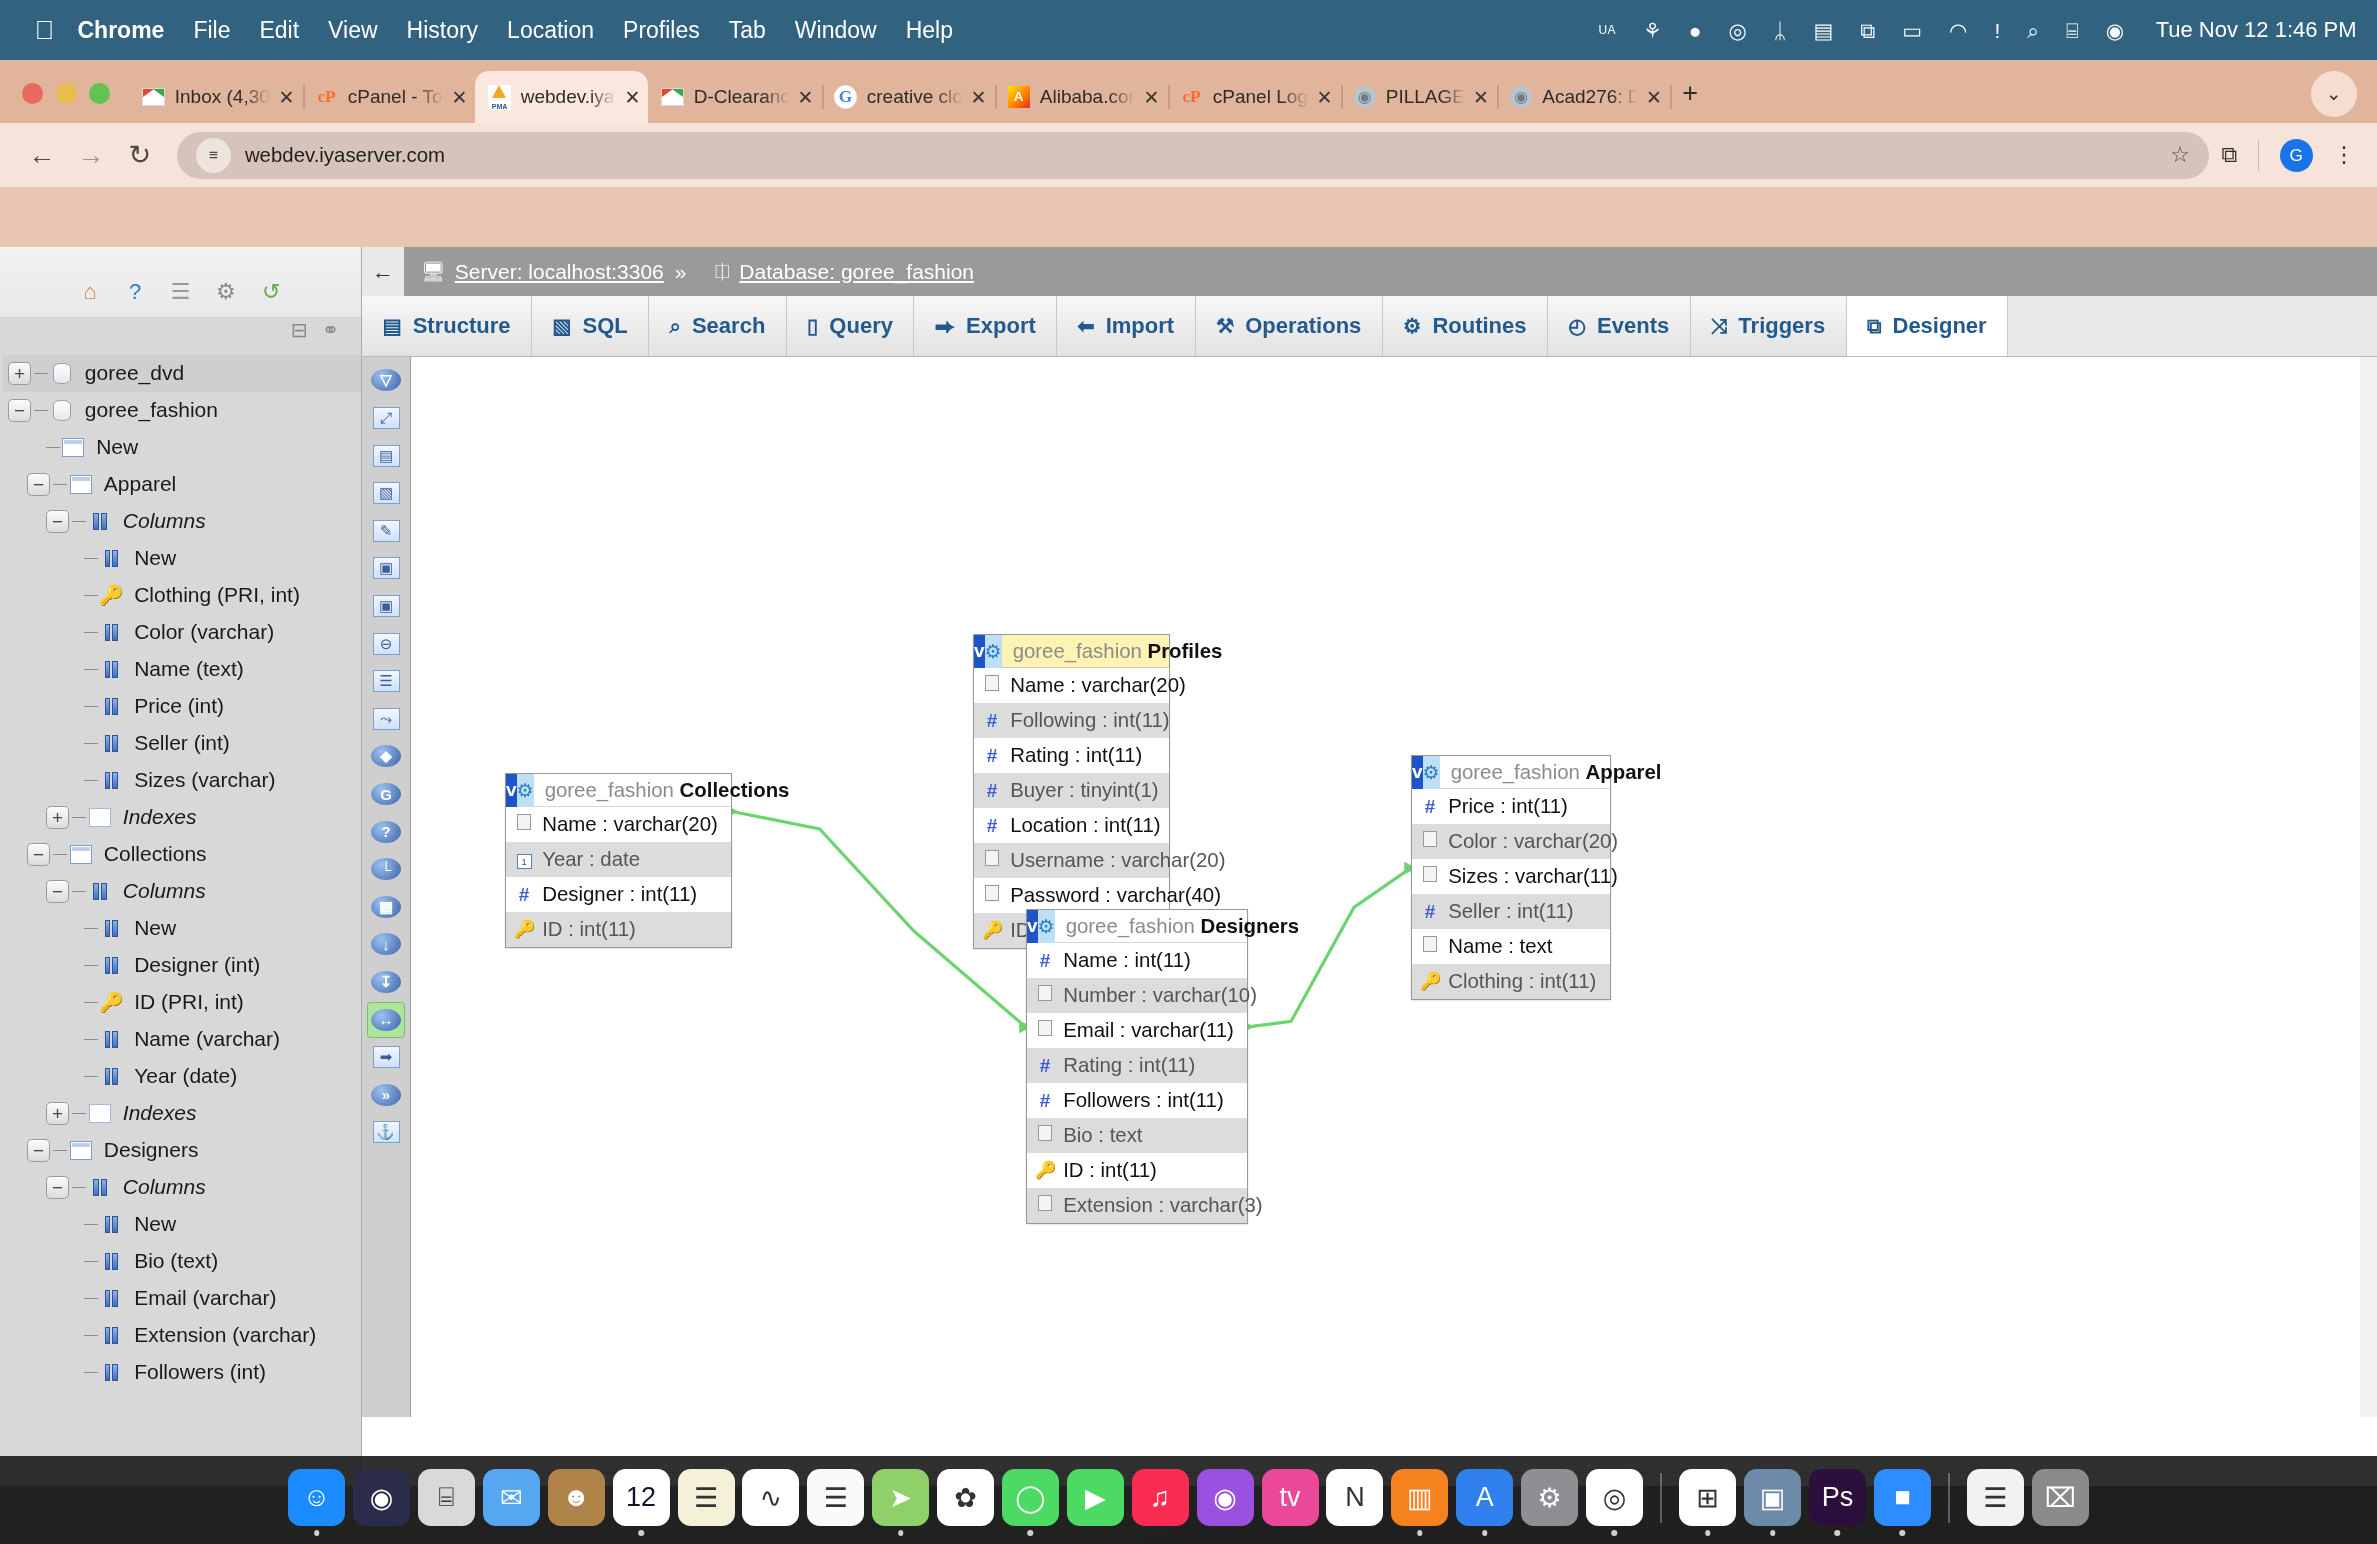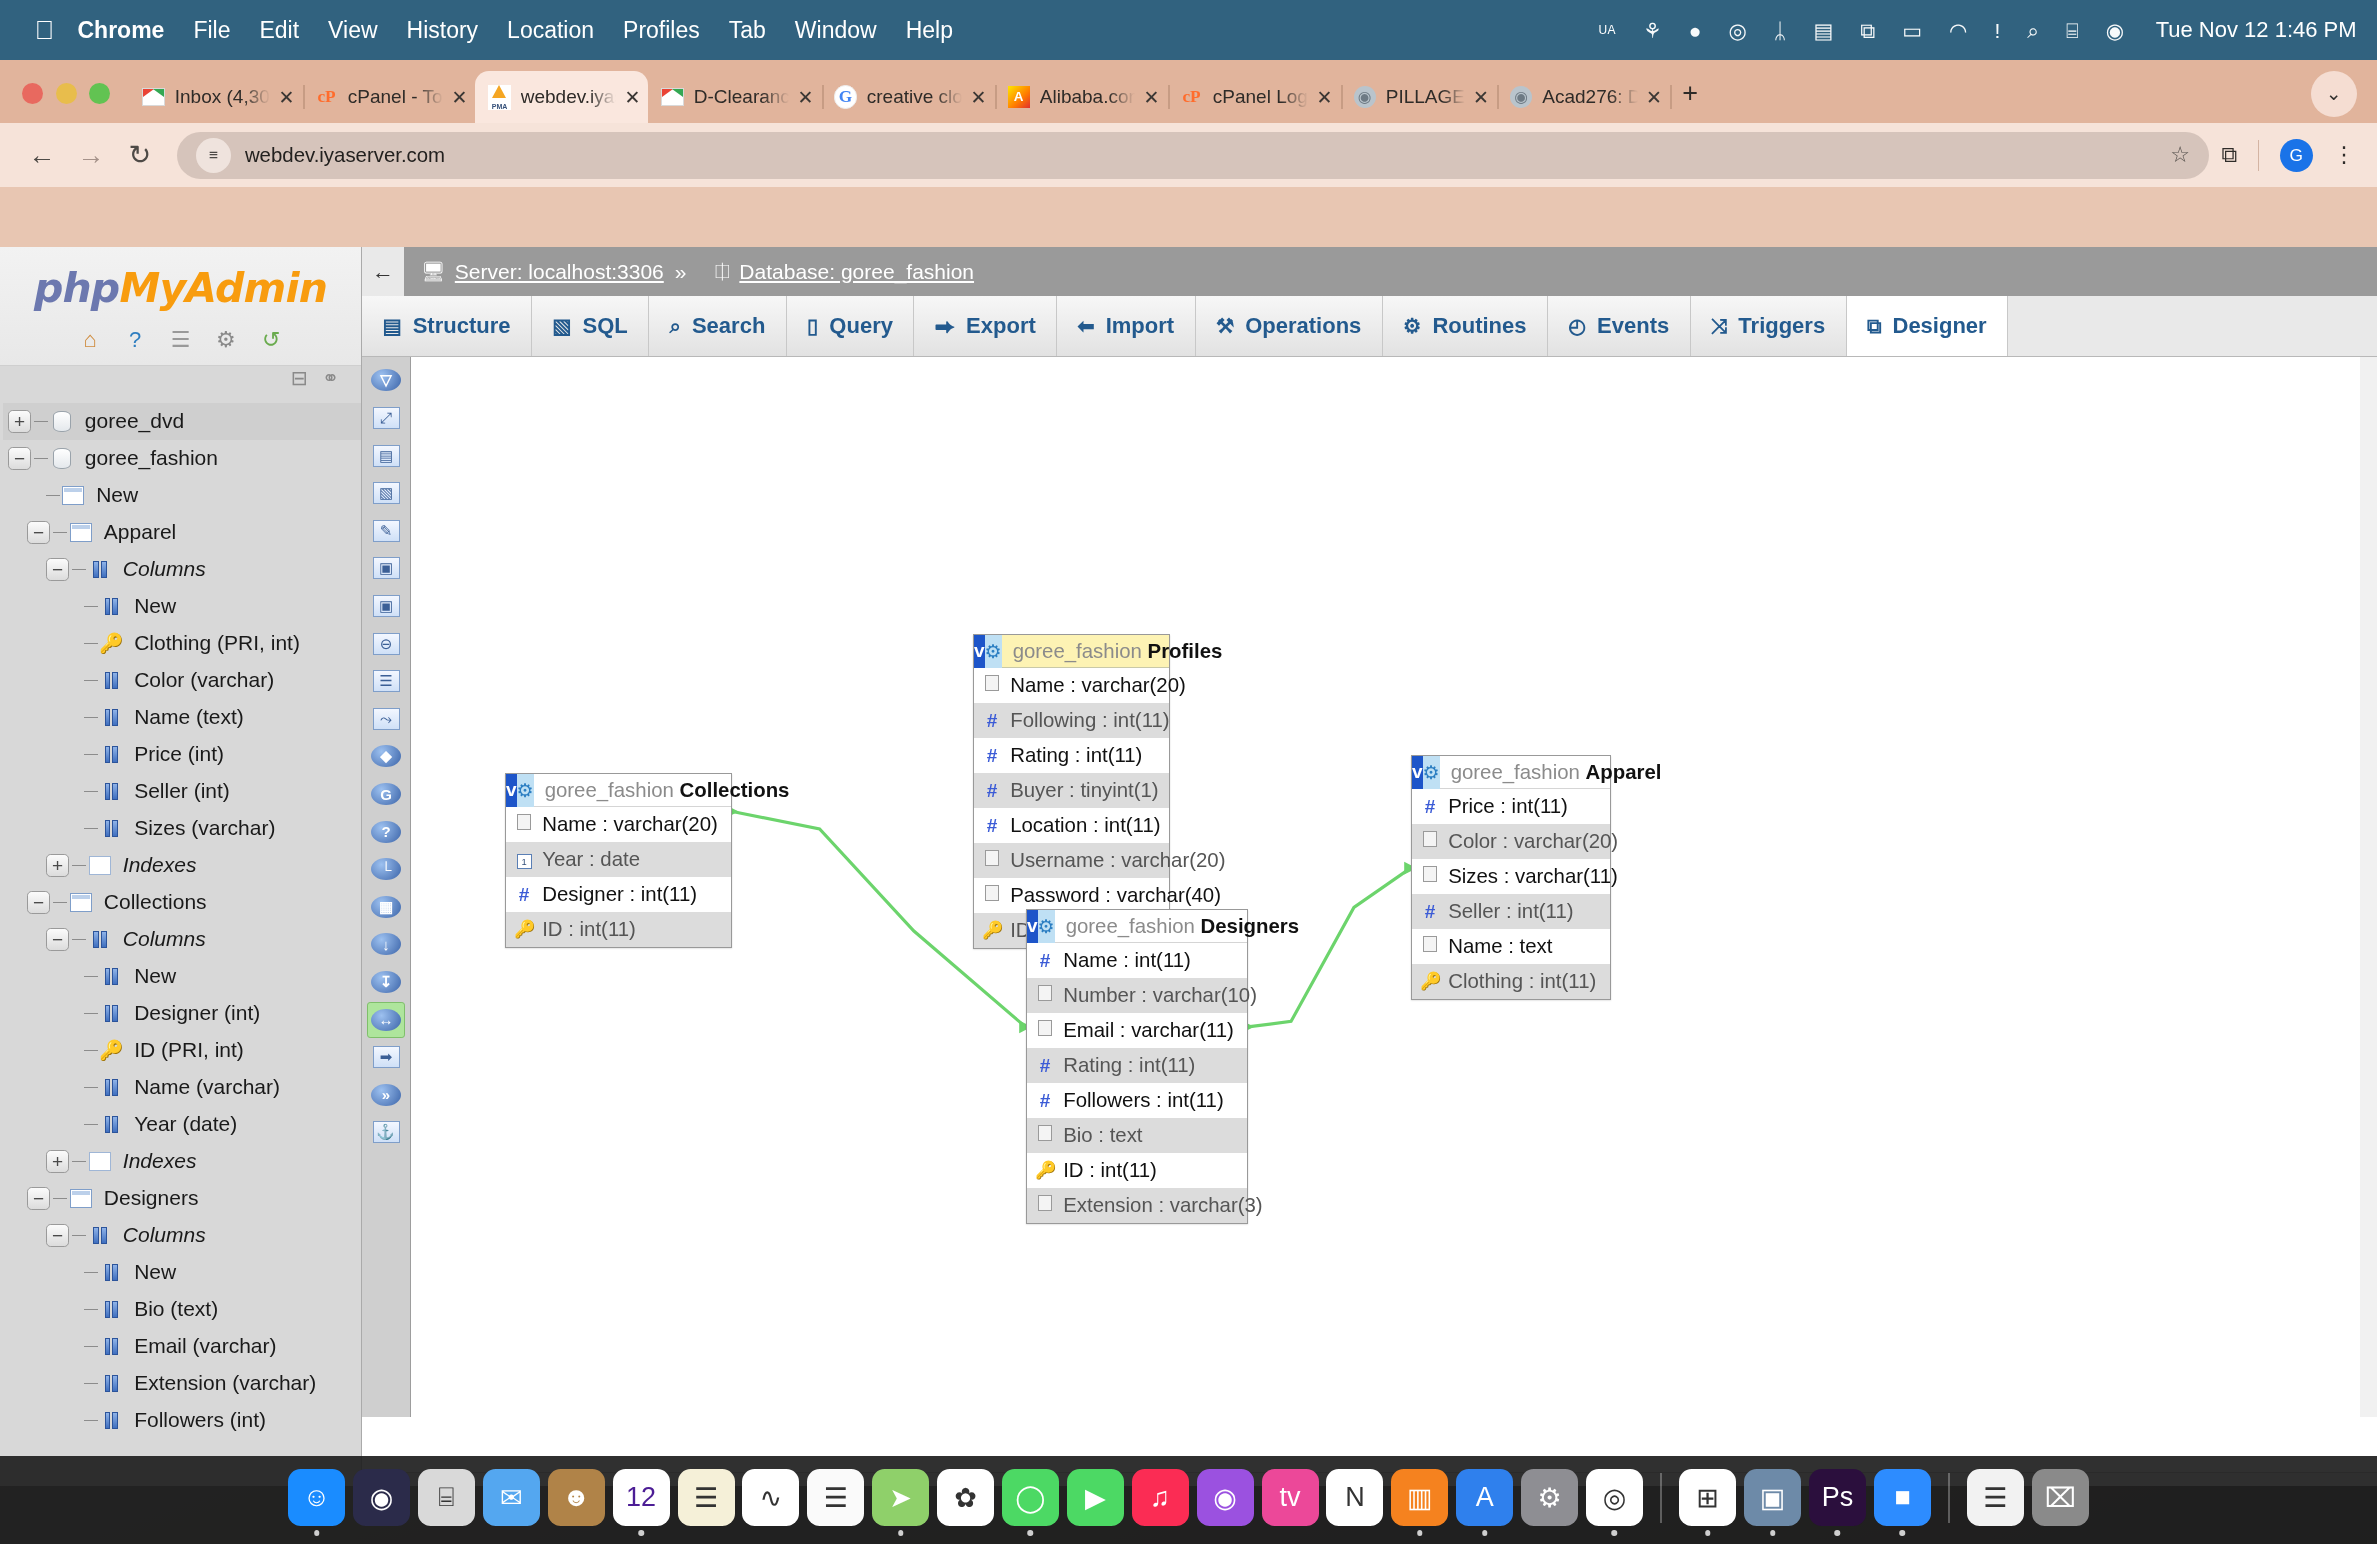--- a/index.html
+++ b/index.html
@@ -438,21 +438,20 @@
         <span class="vbar"></span>
         <span class="avatar">G</span>
         <span class="ic">⋮</span>
       </div>
     </div>
 
     <div class="viewport">
 
       <div class="pma-nav">
         <div class="pma-logo-wrap">
-          <div class="pma-logo"><span class="a">php</span><span class="b">MyAdmin</span></div>
           <div class="pma-icons">
             <span class="pi" style="color:#cf8b3d">⌂</span>
             <span class="pi" style="color:#2f7ec0">?</span>
             <span class="pi" style="color:#999">☰</span>
             <span class="pi" style="color:#8a8a8a">⚙</span>
             <span class="pi" style="color:#6aab4e">↺</span>
           </div>
         </div>
         <div class="pma-toolrow">
           <span class="ti">⊟</span>
@@ -1100,21 +1099,21 @@
       </div>
       <div class="di" style="background: rgb(217, 217, 217); color: rgb(51, 51, 51);">
         <span>⌸</span>
       </div>
       <div class="di" style="background: rgb(84, 167, 240); color: rgb(255, 255, 255);">
         <span>✉</span>
       </div>
       <div class="di" style="background: rgb(176, 131, 72); color: rgb(255, 255, 255);">
         <span>☻</span>
       </div>
-      <div class="di" style="background: rgb(255, 255, 255); color: #4c1d95; text-align: center;">
+      <div class="di" style="background: rgb(255, 255, 255); color: #0f172a; text-align: center;">
         <span>12</span>
         <span class="dot"></span>
       </div>
       <div class="di" style="background: rgb(245, 240, 216); color: rgb(51, 51, 51);">
         <span>☰</span>
       </div>
       <div class="di" style="background: rgb(255, 255, 255); color: rgb(51, 51, 51);">
         <span>∿</span>
       </div>
       <div class="di" style="background: rgb(250, 250, 250); color: rgb(51, 51, 51);">

